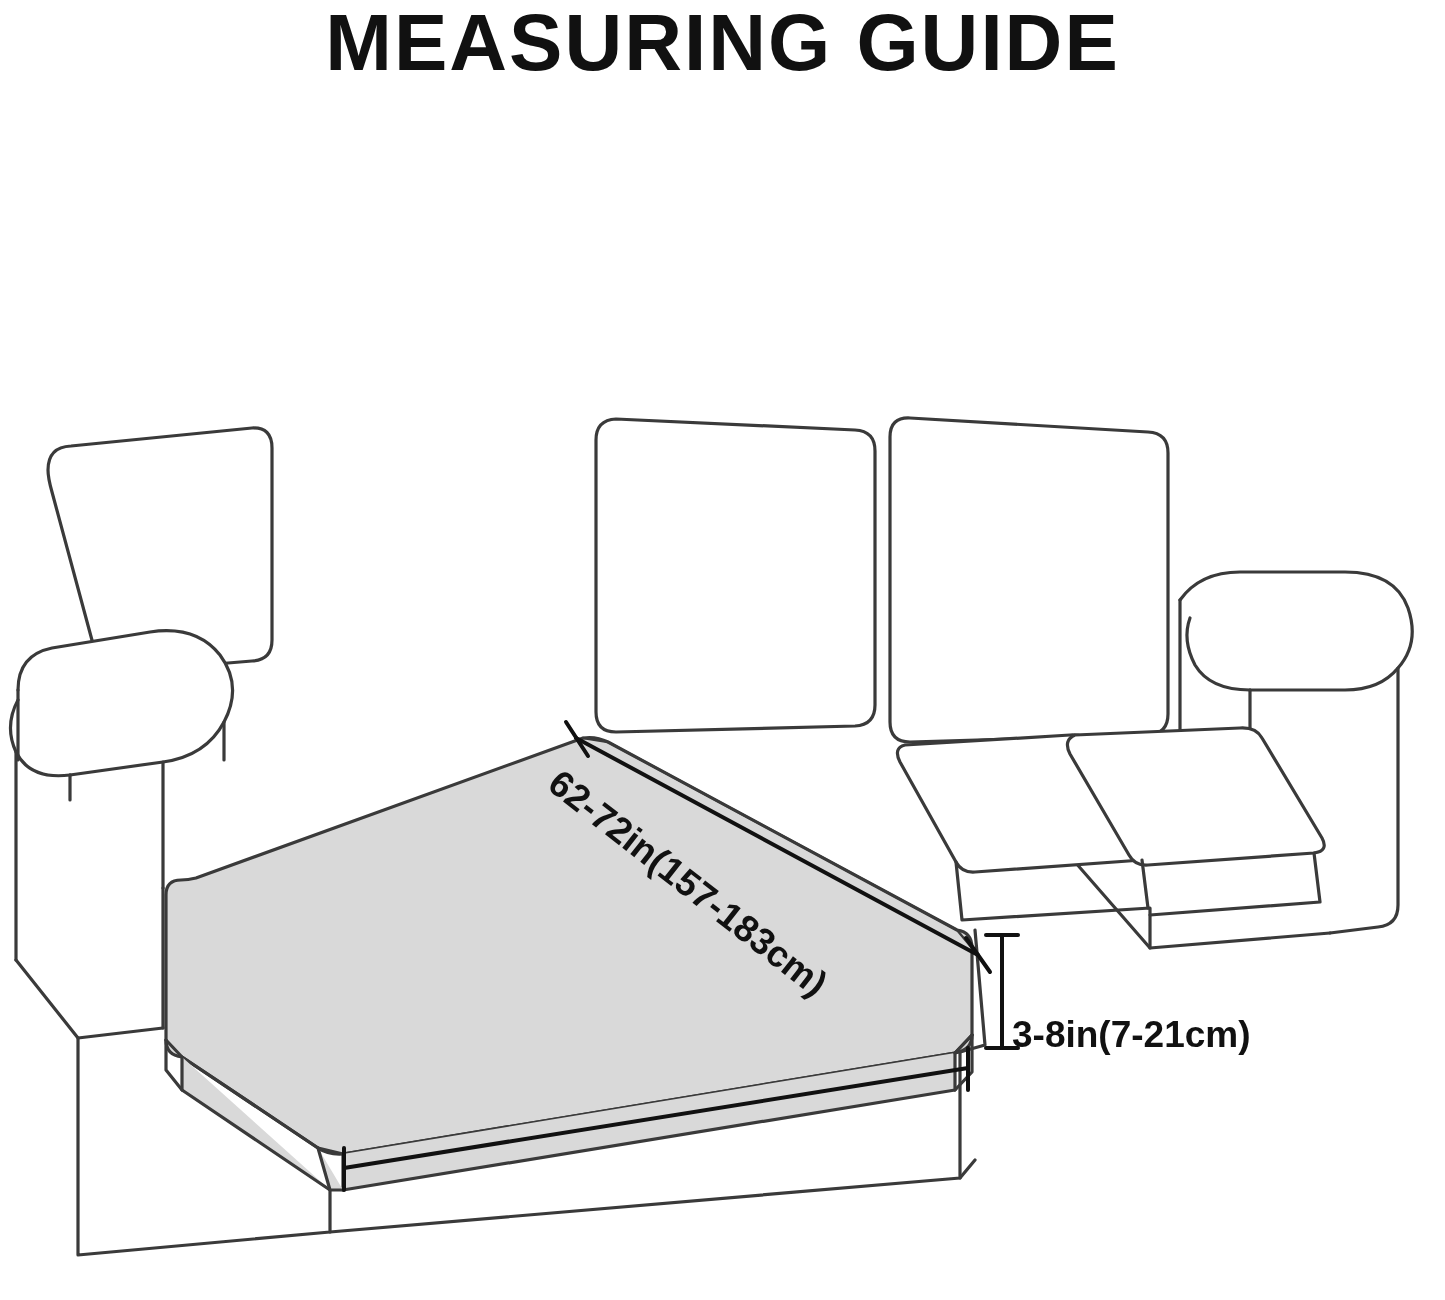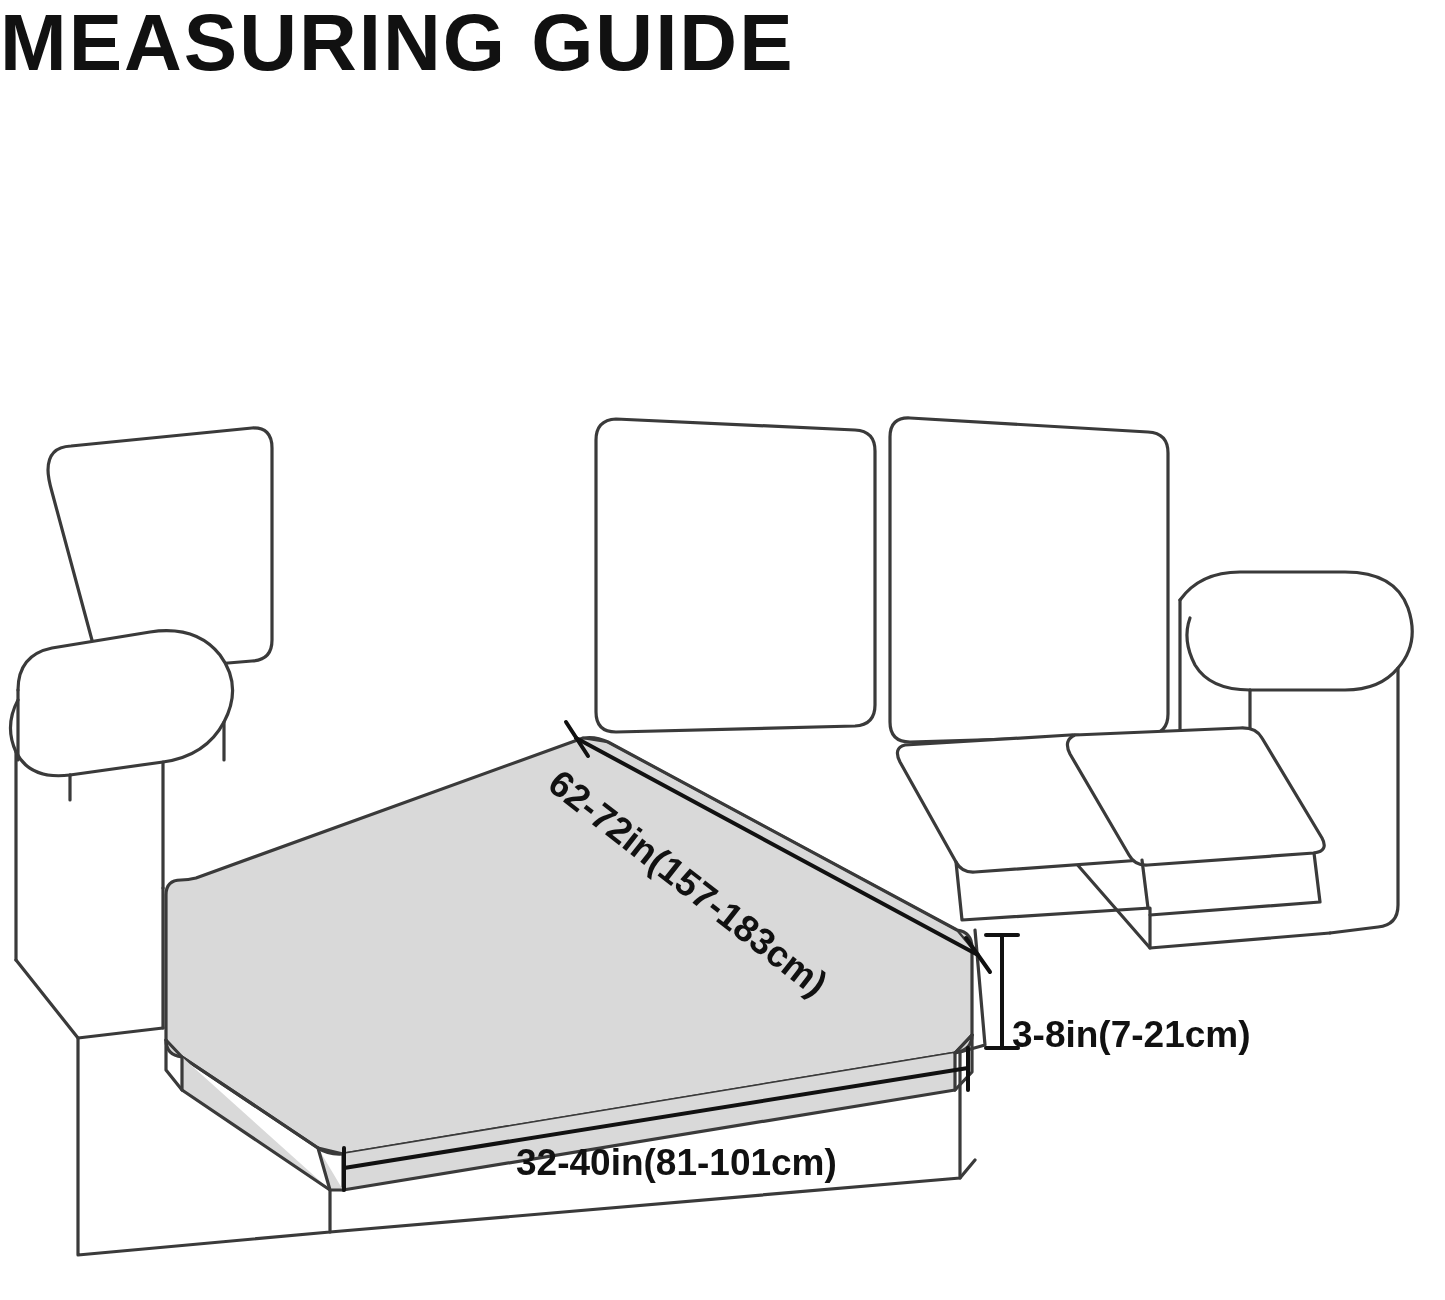--- a/index.html
+++ b/index.html
@@ -18,21 +18,21 @@
     position: relative;
     width: 1445px;
     height: 1300px;
     background: #ffffff;
   }
   #title {
     position: absolute;
     top: 0px;
     left: 0px;
     width: 1445px;
-    text-align: left;
+    text-align: center;
     font-size: 80px;
     font-weight: bold;
     letter-spacing: 2px;
     color: #111111;
     line-height: 86px;
     font-family: "Liberation Sans", sans-serif;
     user-select: none;
   }
   #diagram {
     position: absolute;
@@ -143,15 +143,14 @@
       <line x1="344" y1="1168" x2="968" y2="1068"></line>
       <line x1="344" y1="1148" x2="344" y2="1190"></line>
       <line x1="968" y1="1048" x2="968" y2="1090"></line>
     </g>
   </svg>
 
   <div class="dim-label" id="label-depth">62-72in(157-183cm)</div>
 
   <div class="dim-label" id="label-height">3-8in(7-21cm)</div>
 
-  <div class="dim-label" id="label-width">32-40in(81-101cm)</div>
 
 </div>
 
 </body></html>

